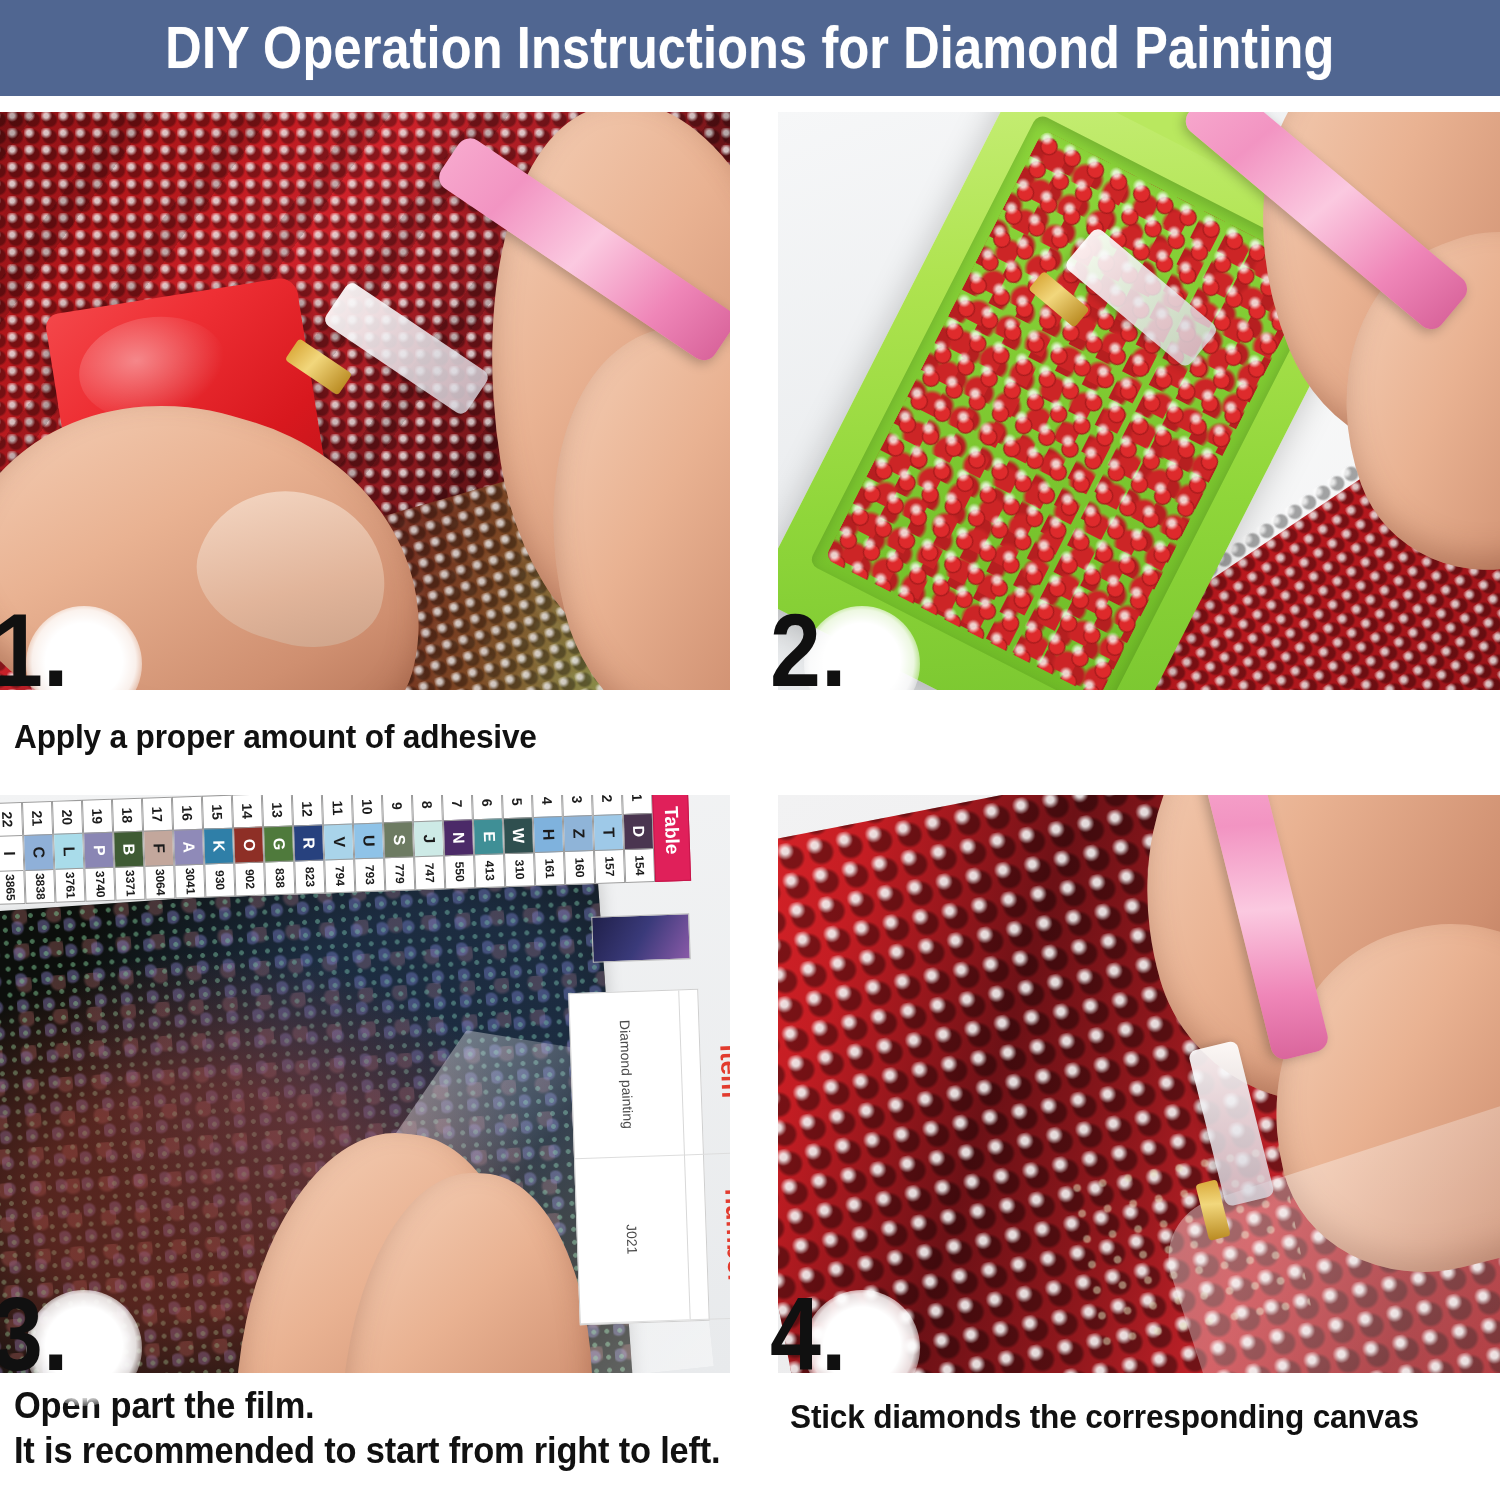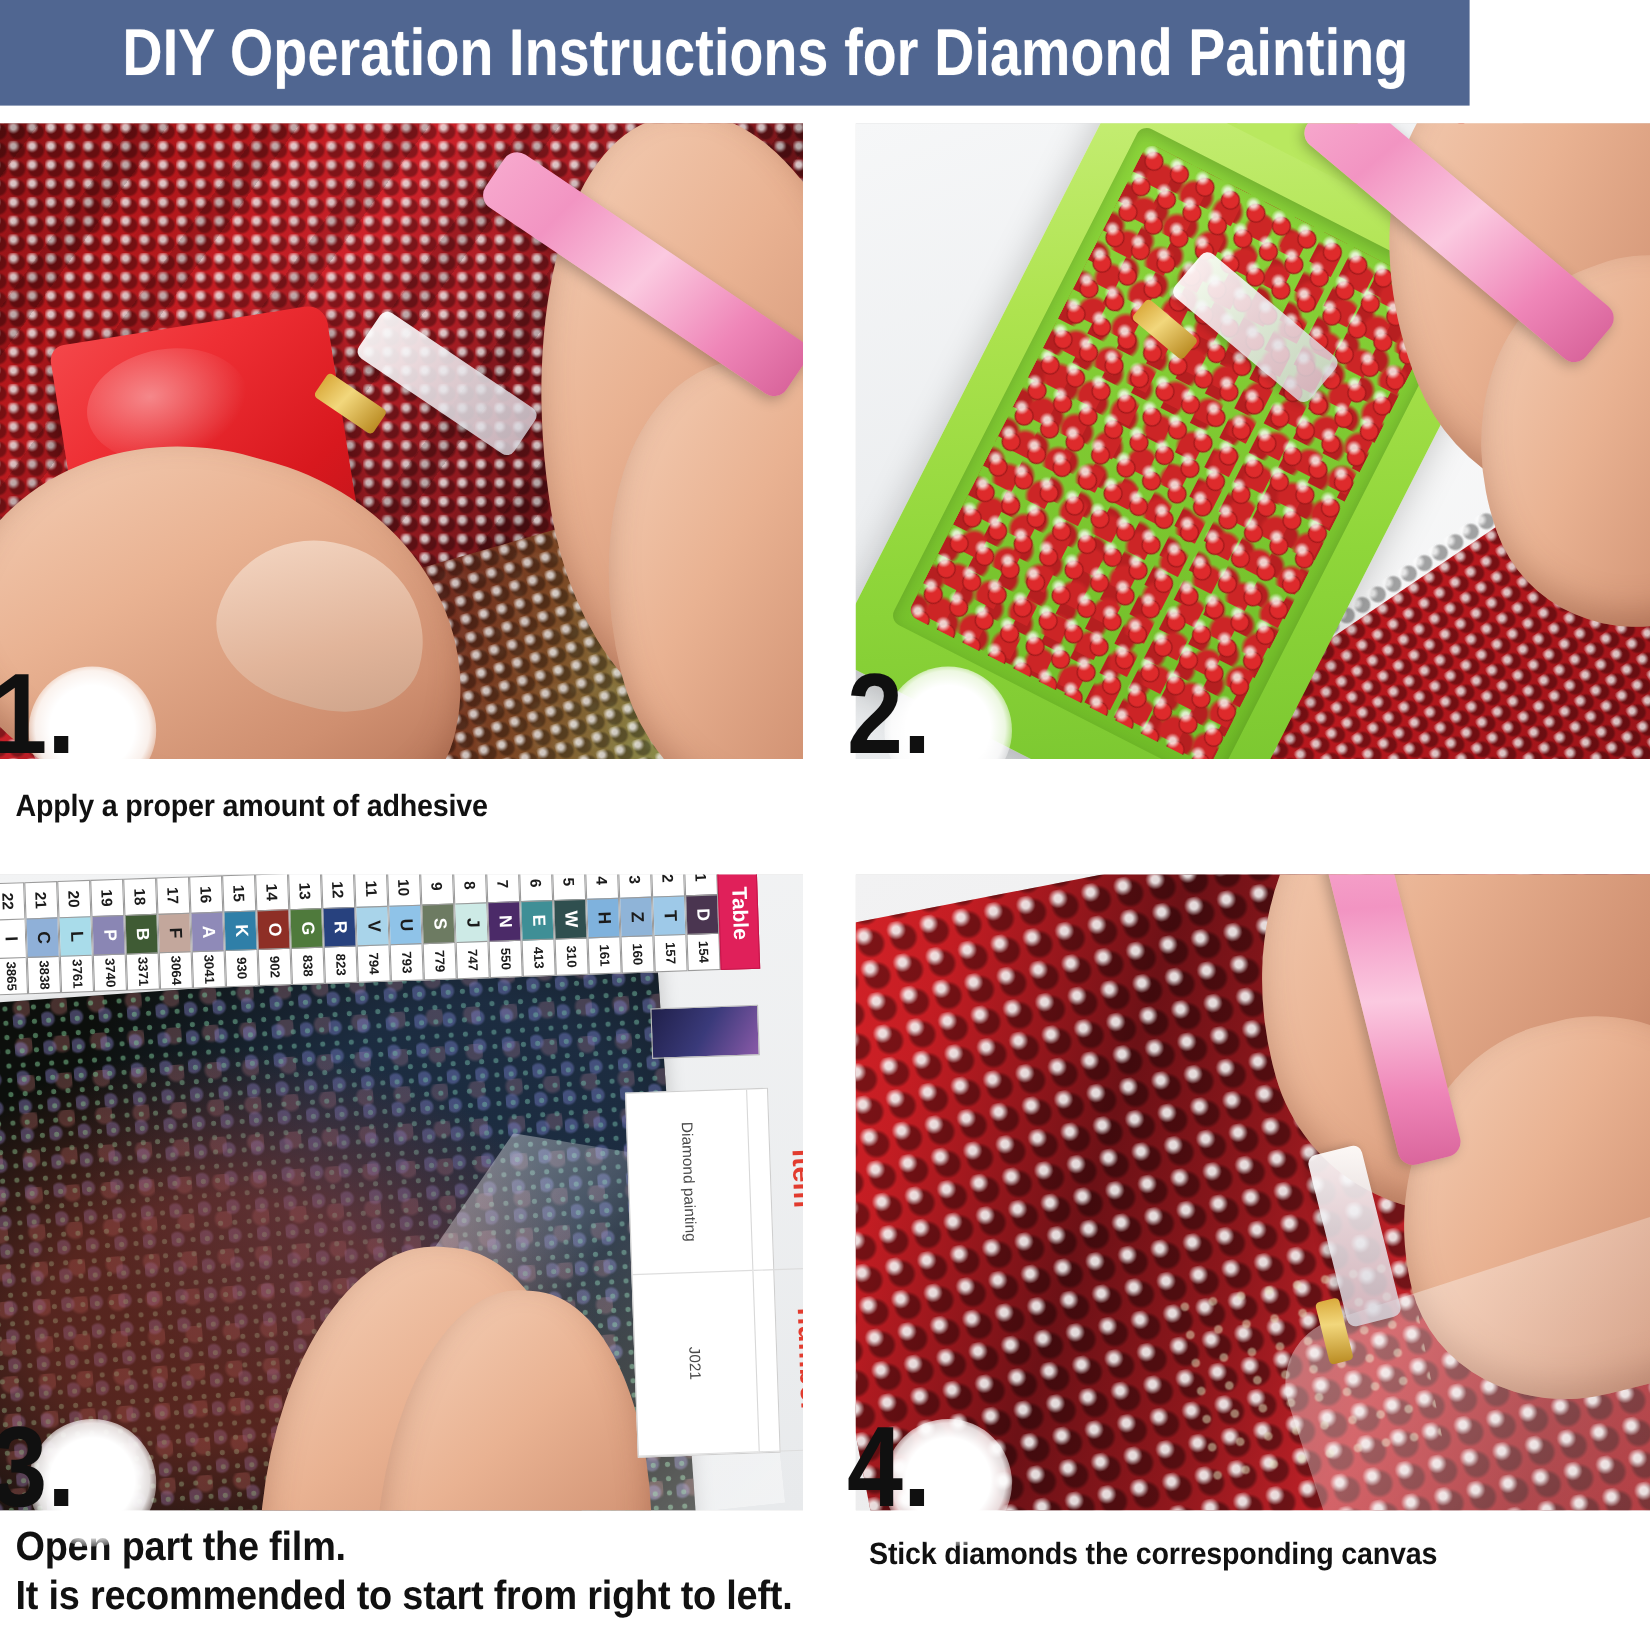--- a/index.html
+++ b/index.html
@@ -1,34 +1,34 @@
 <!DOCTYPE html>
 <html><head>
 <meta charset="utf-8">
 <style>
   html,body{margin:0;padding:0;background:#fff;}
   body{width:1500px;height:1496px;font-family:"Liberation Sans",sans-serif;overflow:hidden;}
 
   .sheet{position:relative;width:1500px;height:1496px;background:#ffffff;}
 
   
-  .header{position:absolute;left:0;top:0;width:1336px;height:96px;background:#506691;
-          display:flex;align-items:center;overflow:hidden;}
+  .header{position:absolute;left:0;top:0;width:1500px;height:96px;background:#506691;
+          display:flex;align-items:center;justify-content:center;overflow:hidden;}
   .header-title{color:#ffffff;font-size:60px;font-weight:700;letter-spacing:.2px;
           font-family:"Liberation Sans",sans-serif;transform:scaleX(.84);
           white-space:nowrap;line-height:1;text-shadow:0 0 1px rgba(255,255,255,.5);}
 
   
   .panel{position:absolute;overflow:hidden;background:#ddd;}
   .p1{left:0;top:112px;width:730px;height:578px;}
   .p2{left:778px;top:112px;width:722px;height:578px;}
   .p3{left:0;top:795px;width:730px;height:578px;}
   .p4{left:778px;top:795px;width:722px;height:578px;}
 
-  .cap{position:absolute;color:#111;font-weight:700;font-size:28px;line-height:1.22;
+  .cap{position:absolute;color:#111;font-weight:700;font-size:34px;line-height:1.22;
        transform-origin:left top;letter-spacing:-.2px;}
   .cap span{display:block;transform:scaleX(.93);transform-origin:left center;white-space:nowrap;}
   .c1{left:14px;top:716px;width:716px;}
   .c2{left:790px;top:716px;width:700px;}
   .c3{left:14px;top:1383px;width:716px;font-size:37px;}
   .c4{left:790px;top:1396px;width:700px;}
 
   
   .badge{position:absolute;z-index:6;width:160px;height:130px;pointer-events:none;}
   .badge .glow{position:absolute;left:26px;top:2px;width:116px;height:116px;border-radius:50%;

